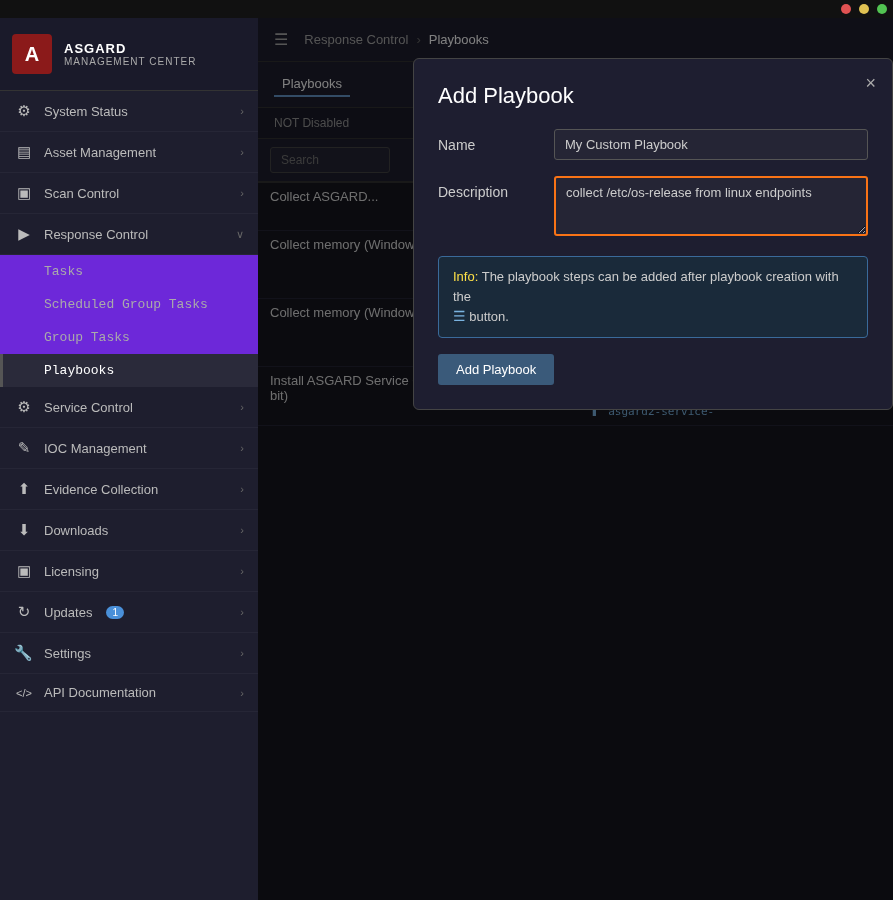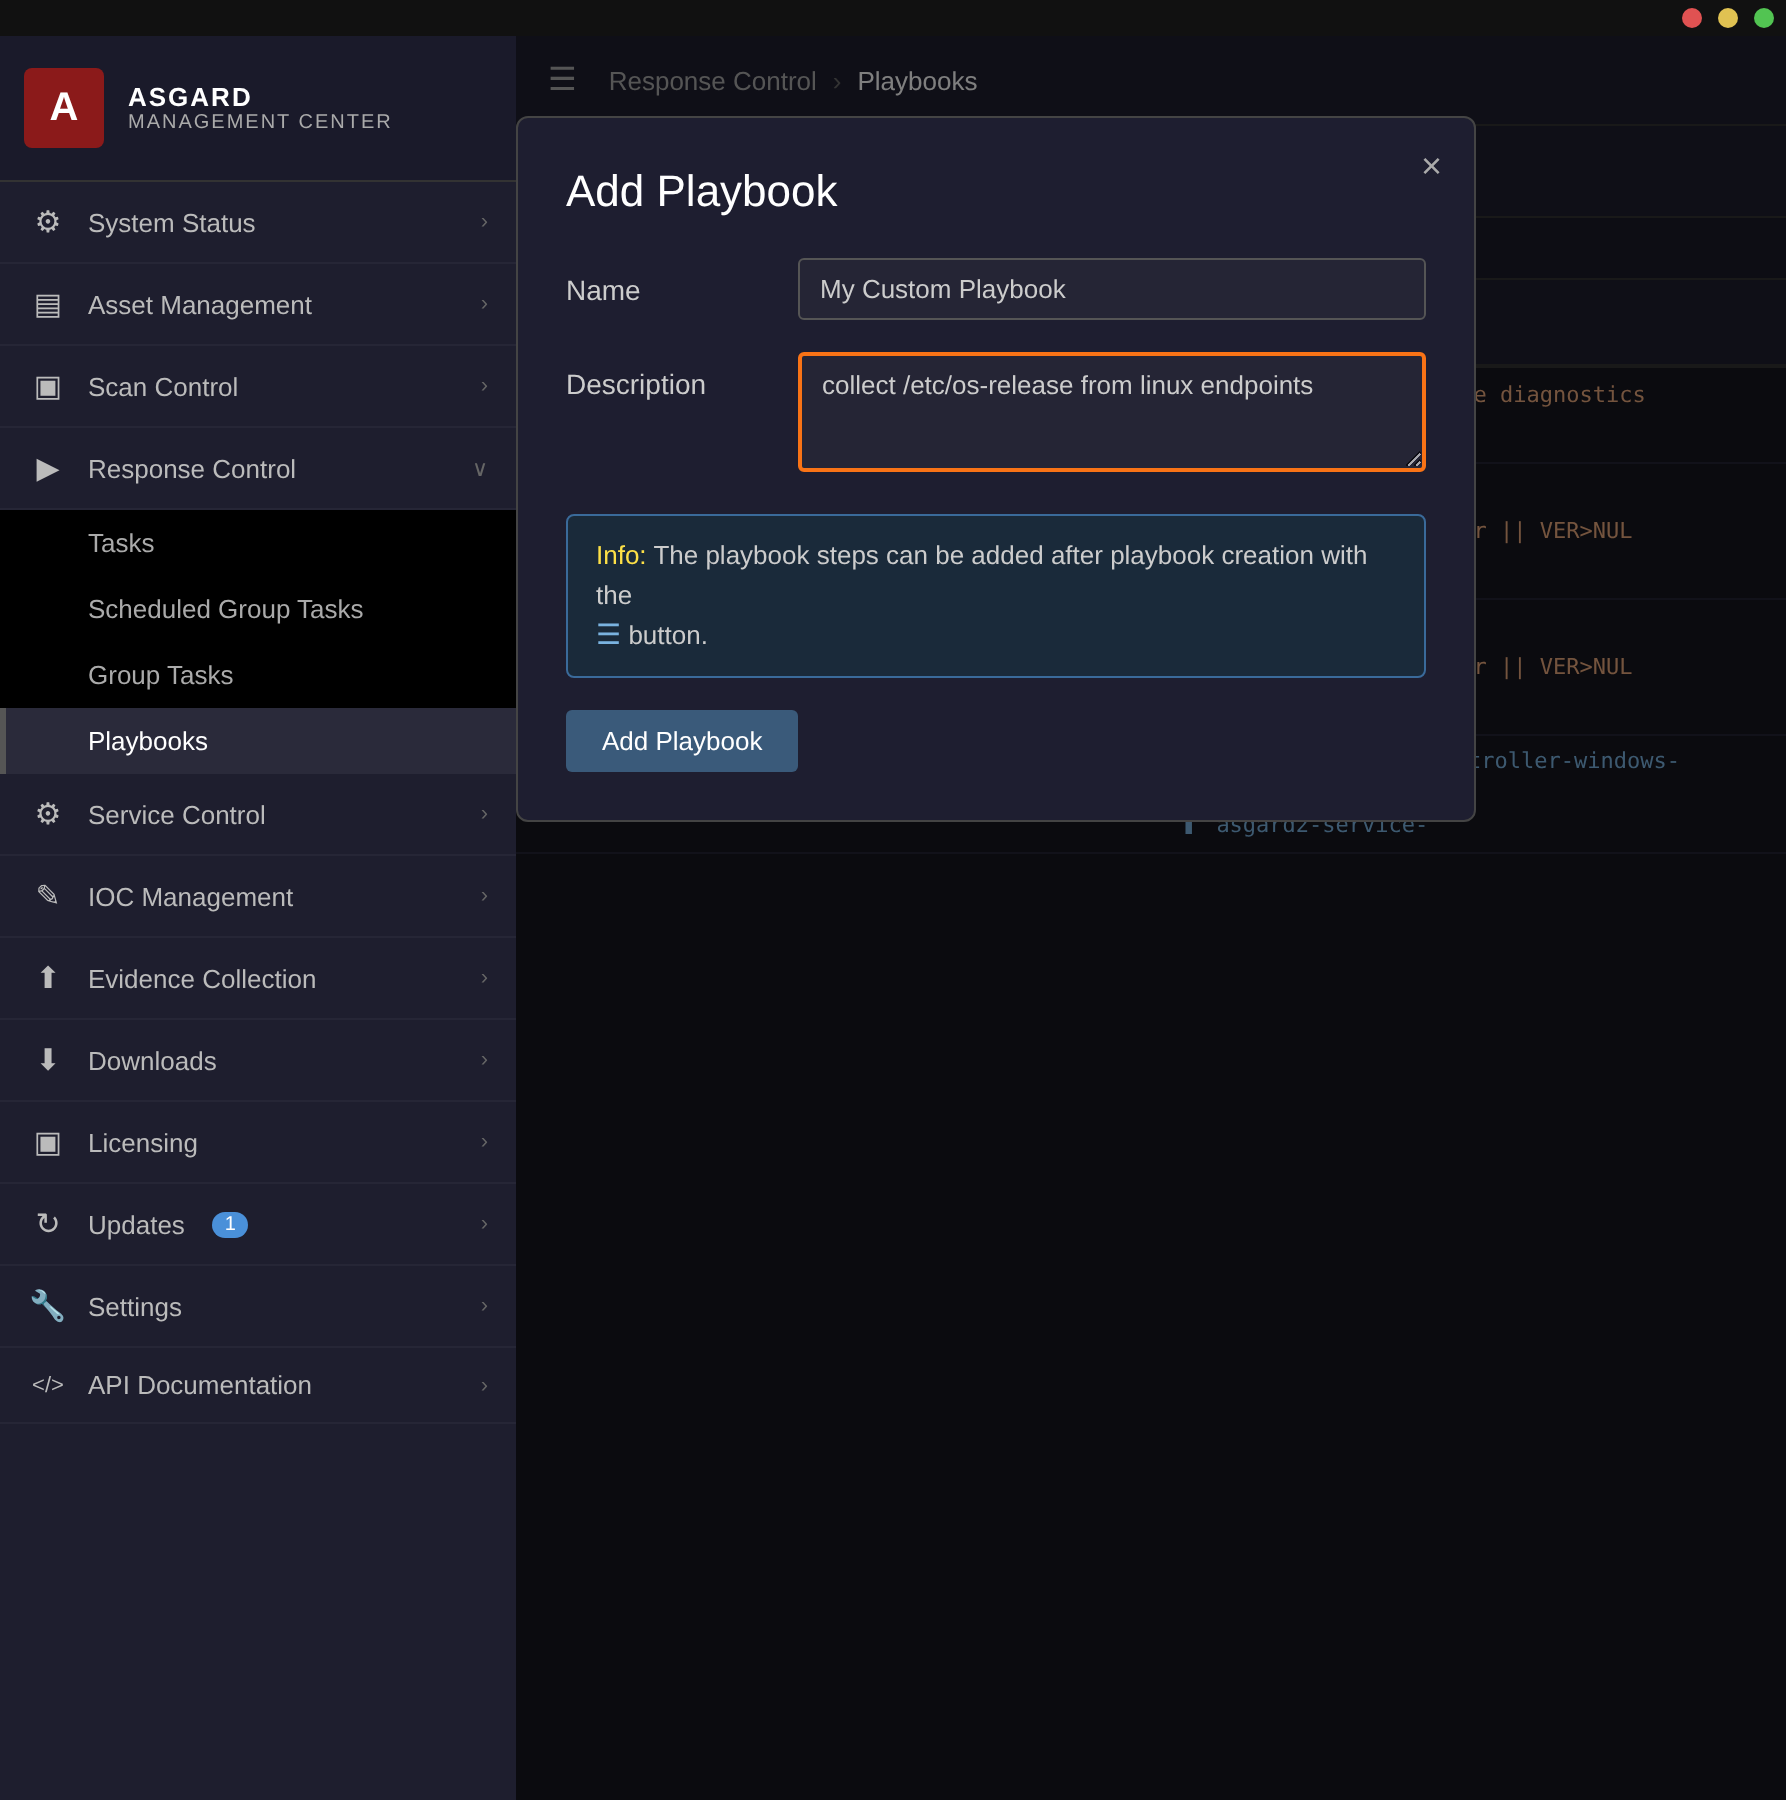--- a/index.html
+++ b/index.html
@@ -76,21 +76,22 @@
       gap: 10px;
       color: #bbb;
       font-size: 13px;
       border-bottom: 1px solid #262636;
       transition: background 0.15s;
     }
     .sidebar-item .icon { width: 20px; text-align: center; font-size: 15px; }
     .sidebar-item .chevron { margin-left: auto; font-size: 11px; color: #666; }
 
     .sidebar-submenu {
-      background: #000000;
+      background: #6d28d9;
+      font-family: Liberation Mono, monospace;
     }
     .sidebar-subitem {
       display: flex;
       align-items: center;
       padding: 9px 14px 9px 44px;
       cursor: pointer;
       font-size: 13px;
       color: #aaa;
       transition: background 0.15s;
     }
@@ -180,23 +181,24 @@
       width: 120px;
     }
 
     
     .overlay {
       position: absolute;
       top: 0; left: 0; right: 0; bottom: 0;
       background: rgba(0,0,0,0.5);
       display: flex;
       align-items: flex-start;
-      justify-content: flex-start;
+      justify-content: flex-end;
       padding-top: 40px;
       z-index: 100;
+      padding-left: 22px;
     }
 
     
     .modal {
       background: #1e1e30;
       border: 1px solid #444;
       border-radius: 6px;
       width: 480px;
       padding: 24px;
       position: relative;

